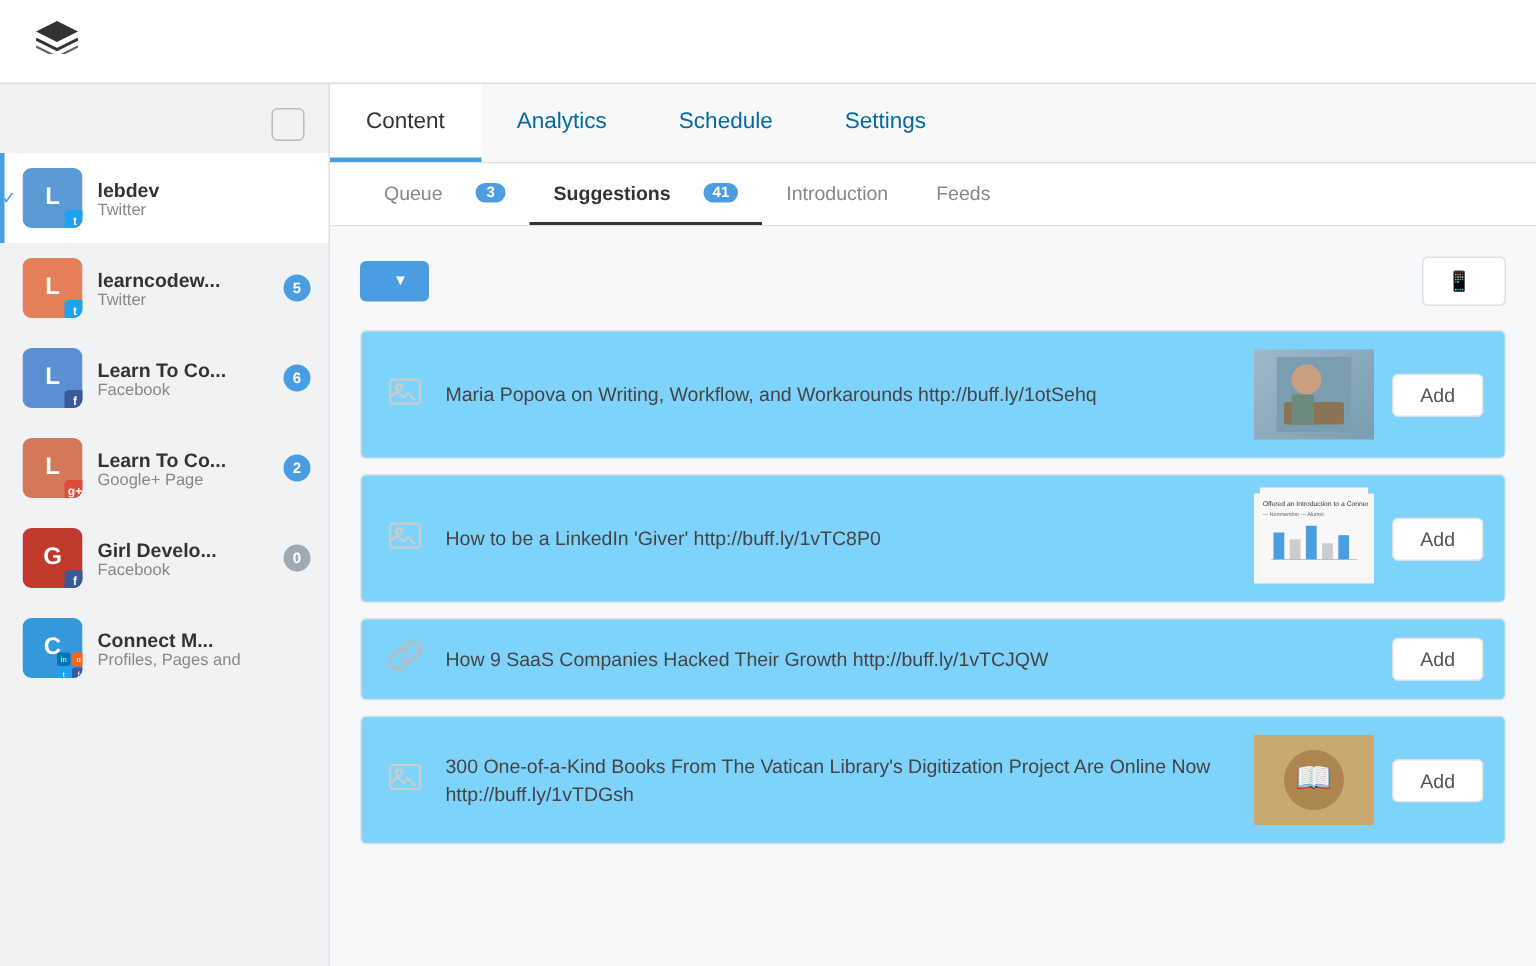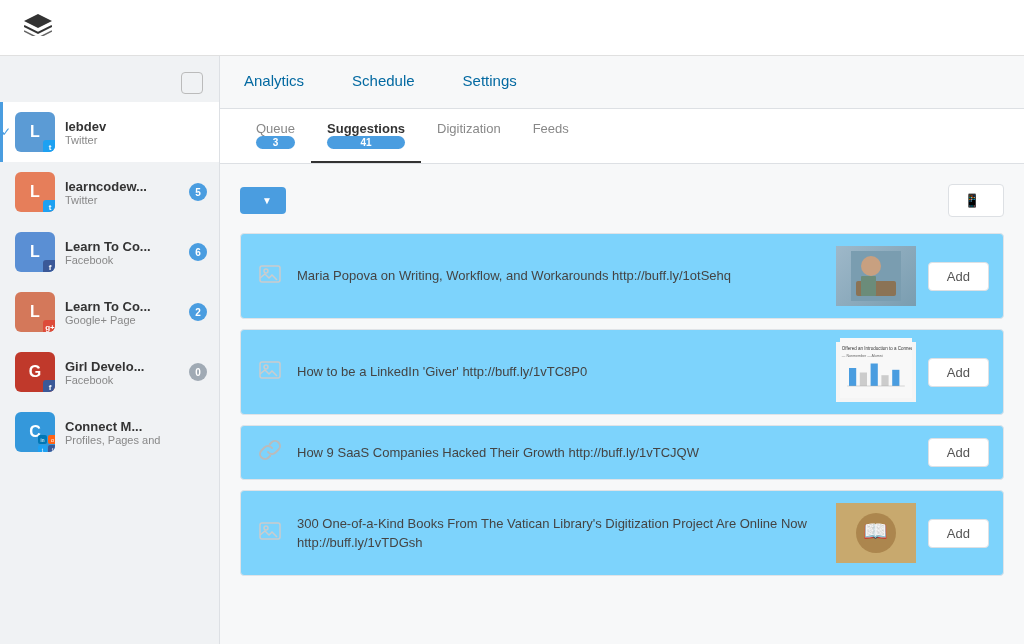--- a/index.html
+++ b/index.html
@@ -202,22 +202,22 @@
       padding: 0 20px;
       background: #fff;
     }
     .sub-tab {
       padding: 12px 16px;
       font-size: 13px;
       cursor: pointer;
       color: #888;
       border-bottom: 2px solid transparent;
       display: flex;
-      gap: 0;
-      flex-direction: column;
+      align-items: center;
+      gap: 22px;
     }
     .sub-tab.active {
       color: #333;
       border-bottom: 2px solid #333;
       font-weight: 600;
     }
     .sub-tab-badge {
       background: #4a9de0;
       color: #fff;
       border-radius: 10px;
@@ -452,20 +452,23 @@
       <div class="account-type">Profiles, Pages and</div>
     </div>
 
   </div>
       </div>
   </aside>
 
   <main class="content-area">
 
     <div class="tab-bar" id="tab-bar">
+        <div class="tab-item active">
+          <span>Content</span>
+        </div>
         <div class="tab-item">
           <span>Analytics</span>
         </div>
         <div class="tab-item">
           <span>Schedule</span>
         </div>
         <div class="tab-item">
           <span>Settings</span>
         </div>
       </div>
@@ -473,21 +476,21 @@
     <div class="sub-tab-bar" id="sub-tab-bar">
         <div class="sub-tab">
           <span>Queue</span>
           <span class="sub-tab-badge">3</span>
         </div>
         <div class="sub-tab active">
           <span>Suggestions</span>
           <span class="sub-tab-badge">41</span>
         </div>
         <div class="sub-tab">
-          <span>Digitization</span>
+          <span>Introduction</span>
         </div>
         <div class="sub-tab">
           <span>Feeds</span>
         </div>
       </div>
 
     <div class="content-main">
       <div class="top-controls">
         <button class="viewing-btn">
           <span></span>

